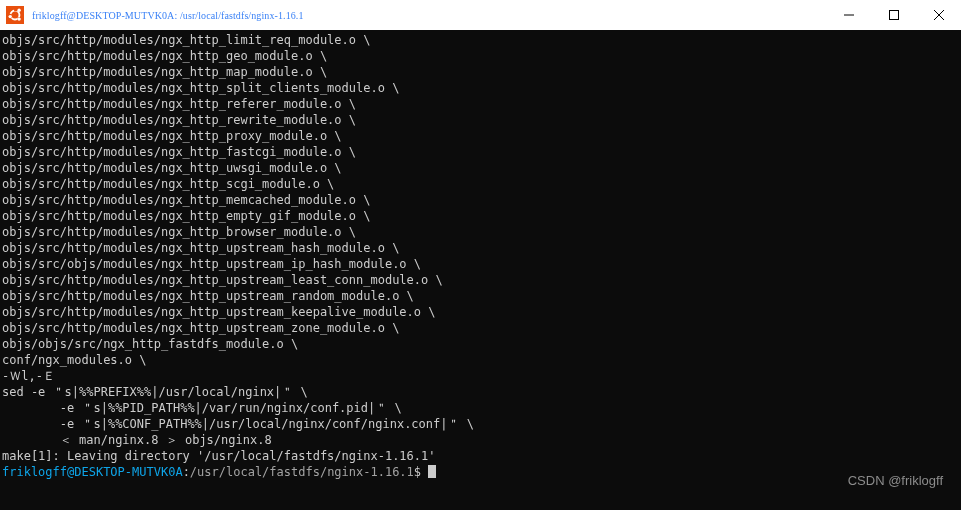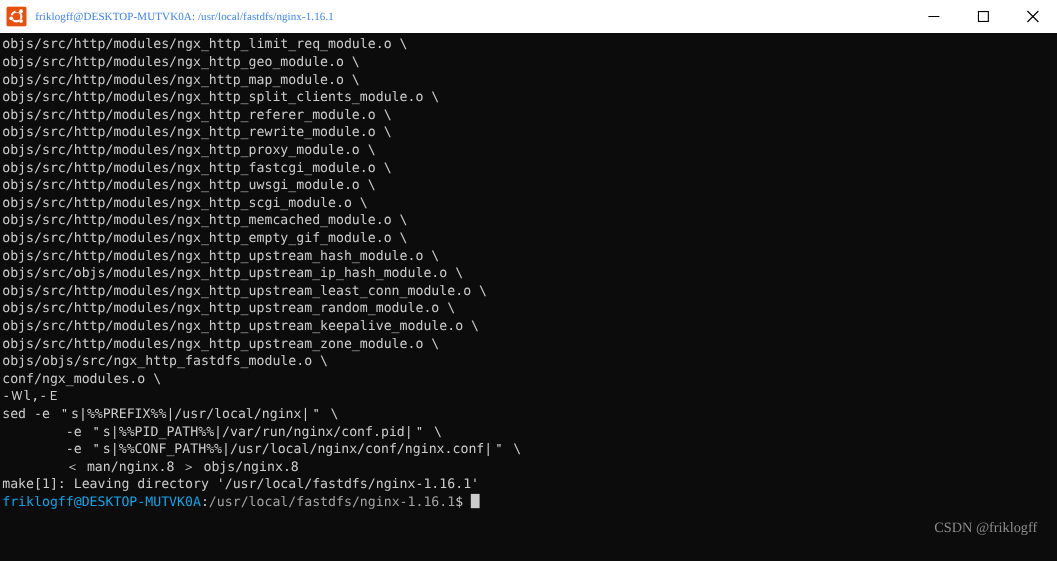--- a/index.html
+++ b/index.html
@@ -91,21 +91,21 @@
     display: inline-block;
     width: 8px;
     height: 13px;
     background: #cccccc;
     vertical-align: -2px;
   }
   .watermark {
     position: absolute;
     right: 18px;
     bottom: 22px;
-    font-family: Liberation Serif, serif;
+    font-family: Liberation Sans, sans-serif;
     font-size: 13px;
     color: #8c8c8c;
     white-space: nowrap;
   }
 </style>
 </head>
 <body>
 
 <div class="window">
 
@@ -154,20 +154,21 @@
         <div class="line">objs/src/http/modules/ngx_http_map_module.o \</div>
         <div class="line">objs/src/http/modules/ngx_http_split_clients_module.o \</div>
         <div class="line">objs/src/http/modules/ngx_http_referer_module.o \</div>
         <div class="line">objs/src/http/modules/ngx_http_rewrite_module.o \</div>
         <div class="line">objs/src/http/modules/ngx_http_proxy_module.o \</div>
         <div class="line">objs/src/http/modules/ngx_http_fastcgi_module.o \</div>
         <div class="line">objs/src/http/modules/ngx_http_uwsgi_module.o \</div>
         <div class="line">objs/src/http/modules/ngx_http_scgi_module.o \</div>
         <div class="line">objs/src/http/modules/ngx_http_memcached_module.o \</div>
         <div class="line">objs/src/http/modules/ngx_http_empty_gif_module.o \</div>
+        <div class="line">objs/src/http/modules/ngx_http_browser_module.o \</div>
         <div class="line">objs/src/http/modules/ngx_http_upstream_hash_module.o \</div>
         <div class="line">objs/src/objs/modules/ngx_http_upstream_ip_hash_module.o \</div>
         <div class="line">objs/src/http/modules/ngx_http_upstream_least_conn_module.o \</div>
         <div class="line">objs/src/http/modules/ngx_http_upstream_random_module.o \</div>
         <div class="line">objs/src/http/modules/ngx_http_upstream_keepalive_module.o \</div>
         <div class="line">objs/src/http/modules/ngx_http_upstream_zone_module.o \</div>
         <div class="line">objs/objs/src/ngx_http_fastdfs_module.o \</div>
         <div class="line">conf/ngx_modules.o \</div>
         <div class="line">-Ｗl,-Ｅ</div>
         <div class="line">sed -e ＂s|%%PREFIX%%|/usr/local/nginx|＂ \</div>

